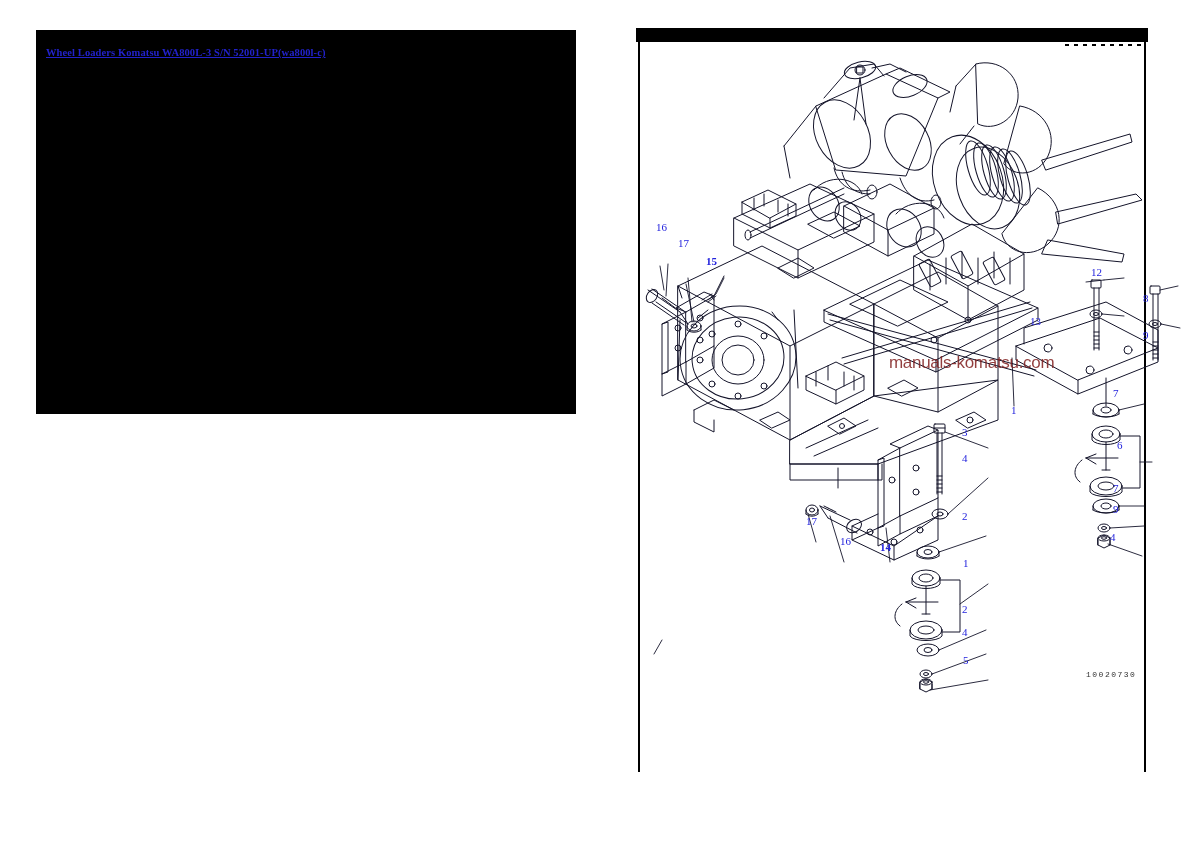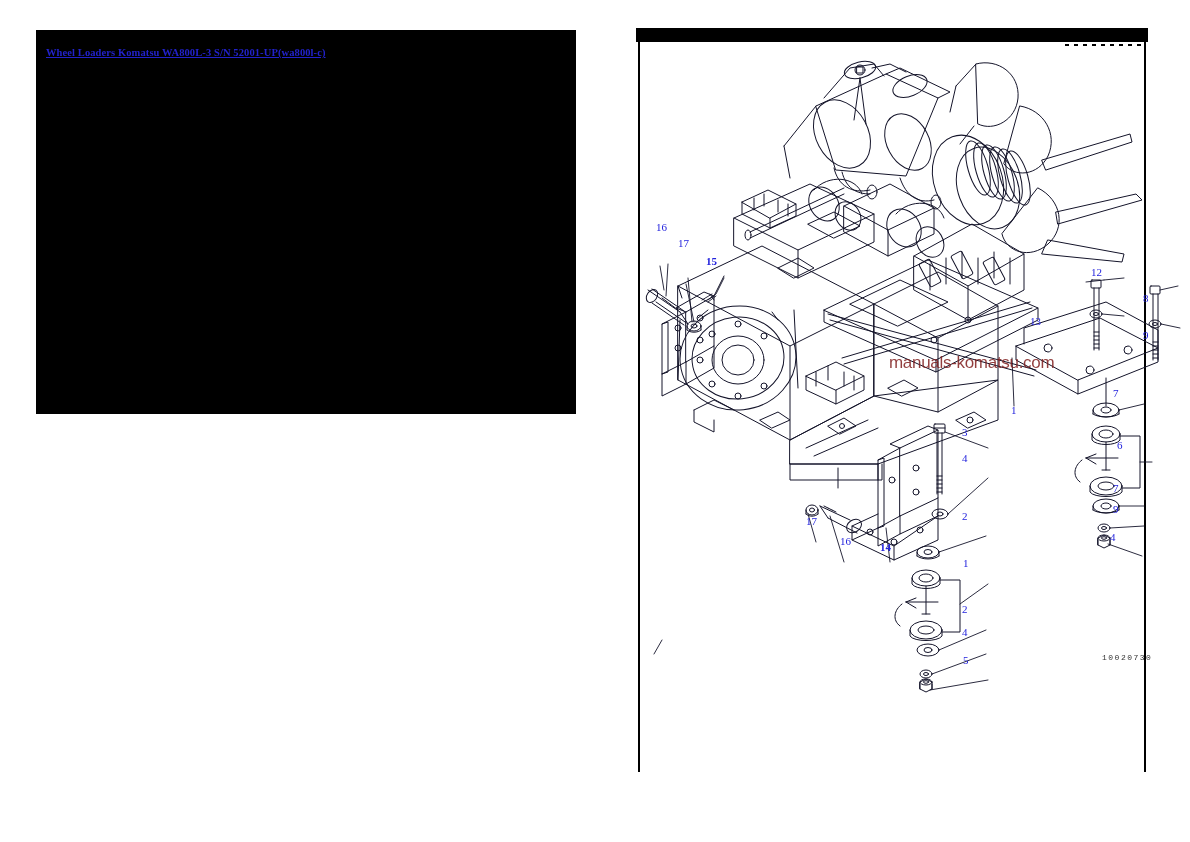--- a/index.html
+++ b/index.html
@@ -102,27 +102,26 @@
     font-size: 17px;
     letter-spacing: -0.3px;
     white-space: nowrap;
     opacity: 0.85;
   }
 
   
   #figure-code {
     position: absolute;
     left: 1086px;
-    top: 653px;
+    top: 670px;
     color: #333333;
     font-family: "Liberation Mono", monospace;
     font-size: 8px;
     letter-spacing: 1.5px;
     white-space: nowrap;
-    margin-left: 16px;
   }
 </style>
 </head>
 <body>
 
 <div id="page">
 
   <div id="left-panel">
     <a id="title-link">Wheel Loaders Komatsu WA800L-3 S/N 52001-UP(wa800l-c)</a>
   </div>

